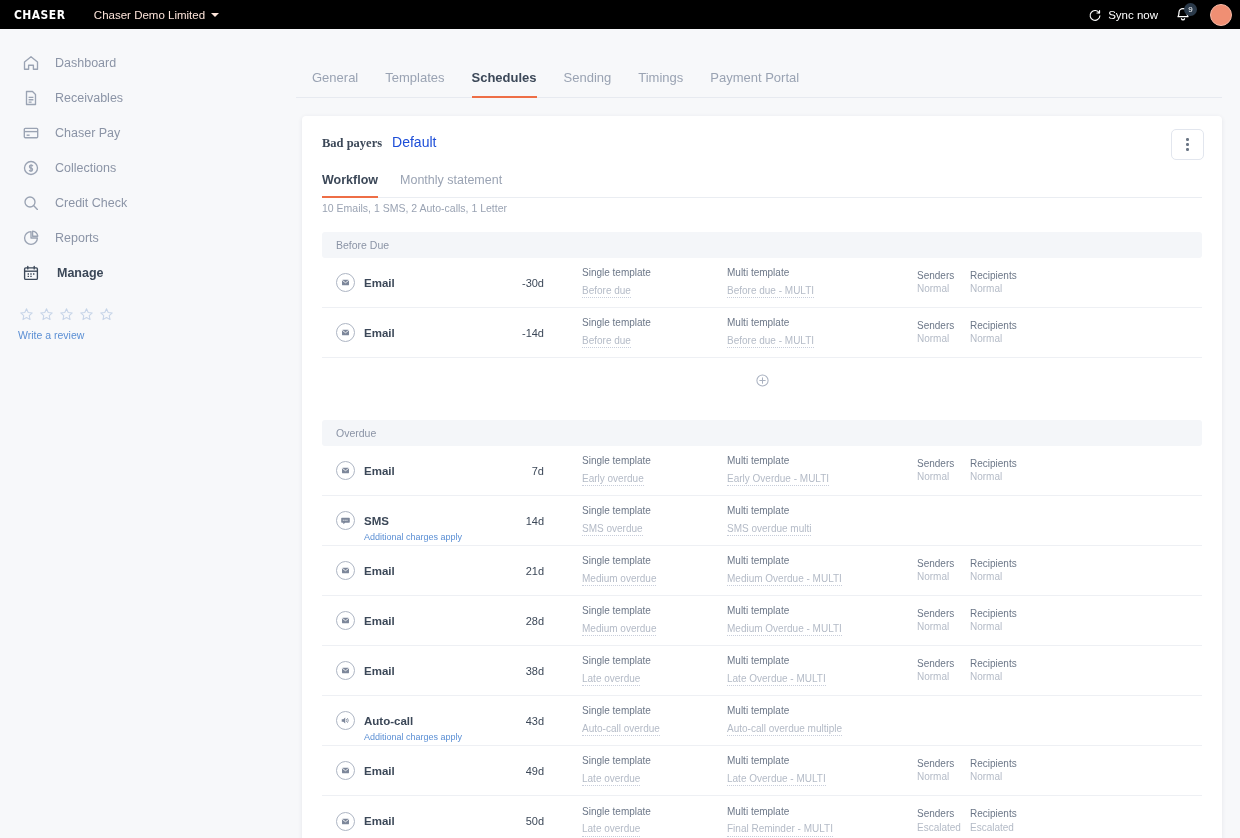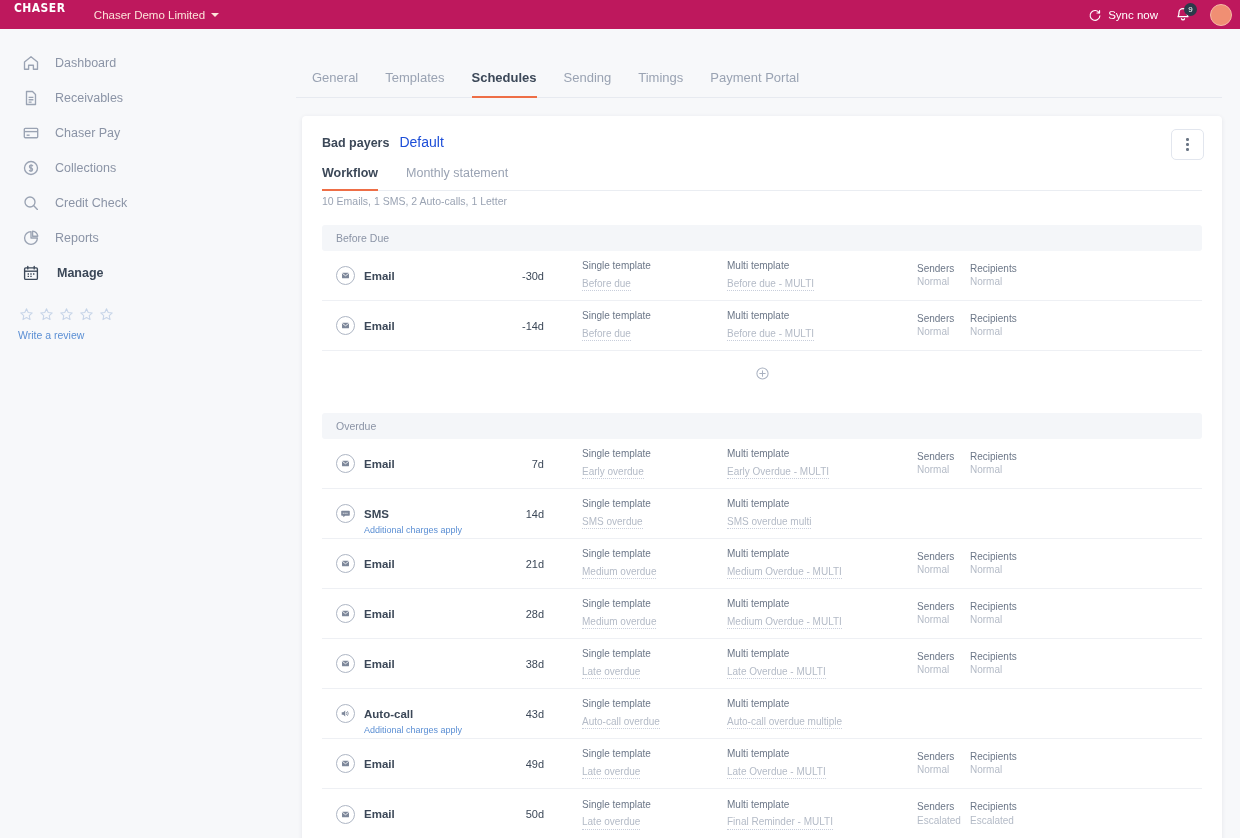--- a/index.html
+++ b/index.html
@@ -6,22 +6,22 @@
   html, body {
     width: 1240px; height: 838px;
     background: #f7f8fa;
     font-family: "Liberation Sans", sans-serif;
     overflow: hidden;
   }
 
   
   #topbar {
     height: 29px; width: 1240px;
-    background: #be185d;
-    display: flex; 
+    background: #000000;
+    display: flex; align-items: center;
     position: relative;
   }
   #logo {
     margin-left: 14px;
     color: #ffffff;
     font-family: "DejaVu Sans", sans-serif;
     font-weight: bold;
     font-size: 13px;
     letter-spacing: 0.5px;
     font-stretch: condensed;
@@ -95,33 +95,33 @@
     margin: 18px 0 0 6px;
     background: #ffffff;
     border-radius: 4px;
     box-shadow: 0 1px 4px rgba(60,72,88,0.10);
     padding: 18px 20px 0 20px;
     height: 730px;
     position: relative;
     overflow: hidden;
   }
   #card-head { display: flex; align-items: baseline; gap: 10px; }
-  #schedule-name { font-size: 12.5px; font-weight: bold; color: #3c4858; }
+  #schedule-name { font-size: 12.5px; font-weight: bold; color: #3c4858; font-family: Liberation Serif, serif; }
   #schedule-sub { font-size: 14px; color: #1d4ed8; }
   #kebab-btn {
     position: absolute; right: 18px; top: 13px;
     width: 33px; height: 31px; border-radius: 5px;
     border: 1px solid #e2e6ee; background: #fff;
     display: flex; flex-direction: column; align-items: center; justify-content: center; gap: 2.5px;
     cursor: pointer;
   }
   #kebab-btn span { width: 2.5px; height: 2.5px; border-radius: 50%; background: #6b7685; display: block; }
 
   #subtabs {
-    display: flex; gap: 28px; margin-top: 16px;
+    display: flex; gap: 22px; margin-top: 22px;
     border-bottom: 1px solid #eaedf2;
   }
   .subtab { font-size: 12.5px; color: #9aa3b3; padding-bottom: 9px; border-bottom: 2.5px solid transparent; margin-bottom: -1px; cursor: pointer; }
   .subtab.active { color: #3c4858; font-weight: bold; border-bottom-color: #ee6e46; }
 
   #summary { margin-top: 4px; font-size: 10.5px; color: #9aa3b3; }
 
   .section-header {
     background: #f4f6f9; border-radius: 3px;
     height: 26px; display: flex; align-items: center;

